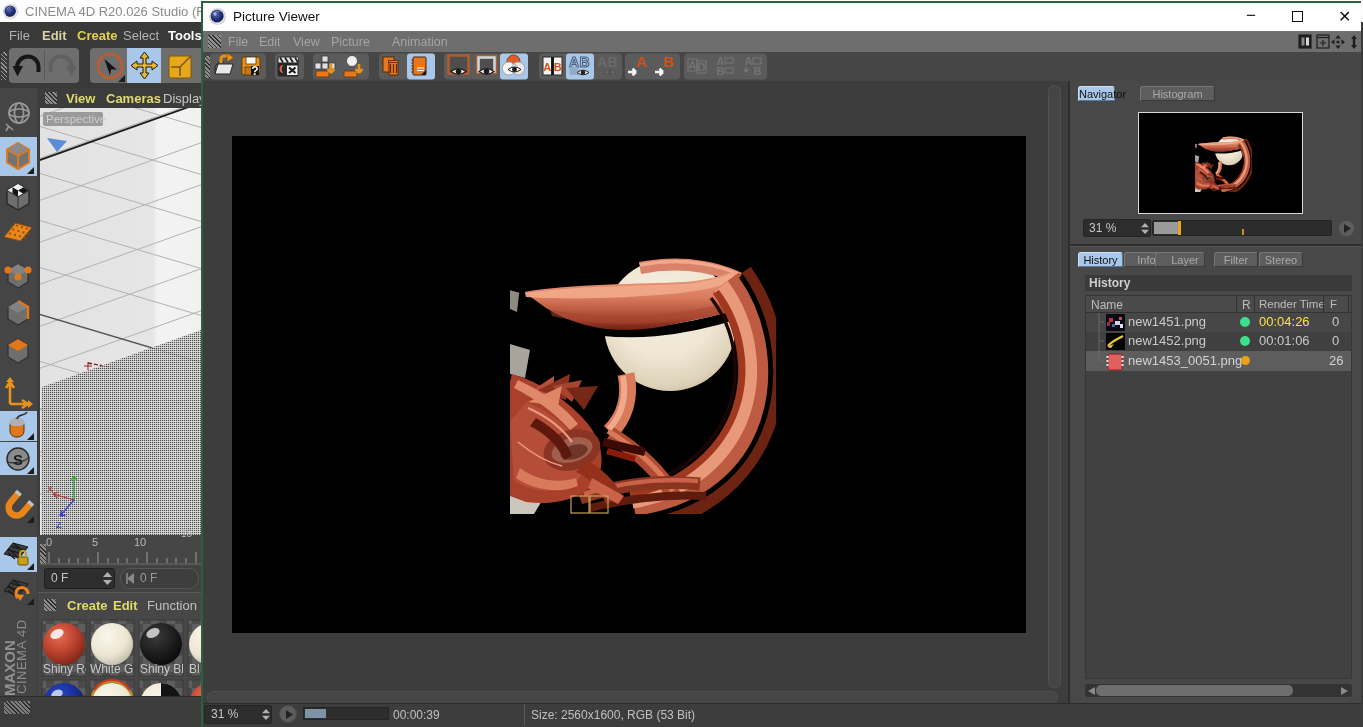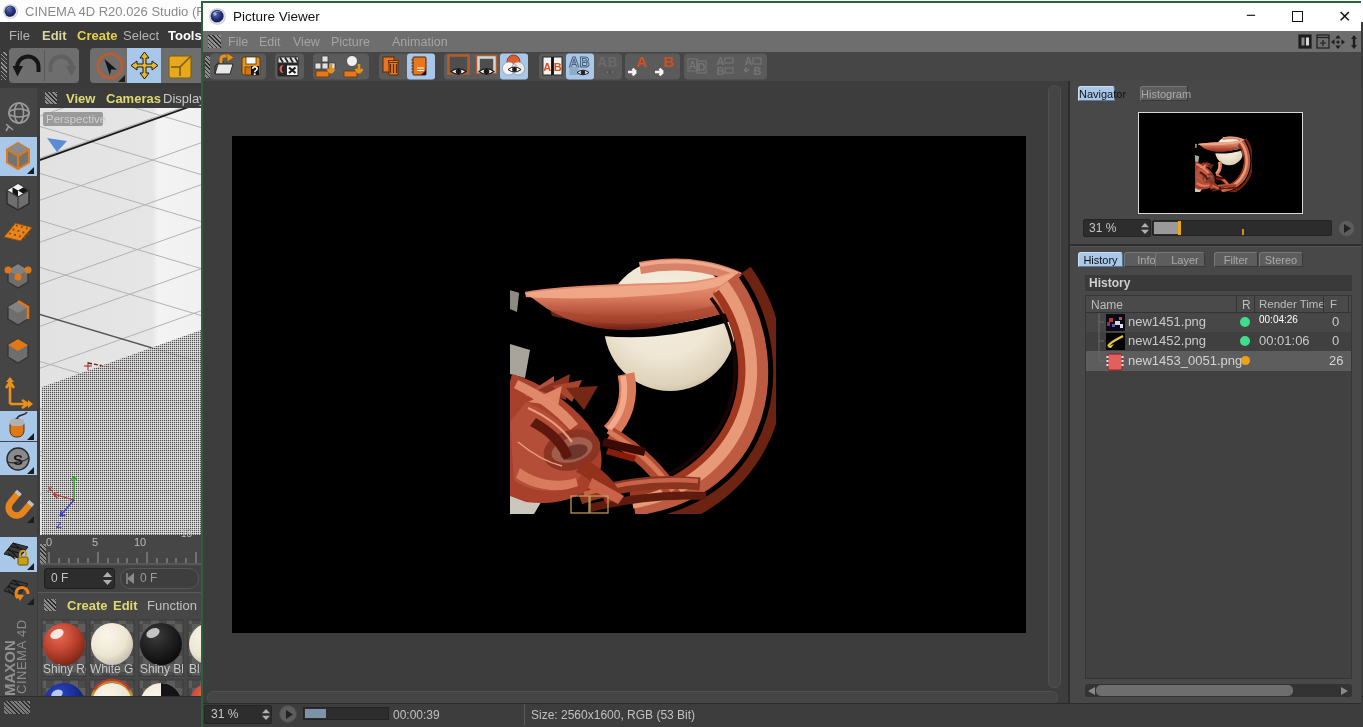--- a/index.html
+++ b/index.html
@@ -643,21 +643,21 @@
     </svg>
 
     <div class="abs" style="left:4px;top:688px;width:849px;height:11px;border:1px solid #505050;border-radius:6px;background:#454545;"></div>
     <div class="abs" style="left:845px;top:82px;width:11px;height:601px;border:1px solid #505050;border-radius:6px;background:#454545;"></div>
 
     <div class="abs" style="left:865px;top:78px;width:2px;height:622px;background:#2e2e2e;"></div>
     <div class="abs" style="left:867px;top:78px;width:291px;height:622px;background:#484848;"></div>
     <div id="rightpanel">
 
       <div class="tab sel" style="left:875px;top:83px;width:37px;">Navigator</div>
-      <div class="tab" style="left:937px;top:83px;width:48px;">Histogram</div>
+      <div class="tab" style="left:937px;top:83px;width:75px;">Histogram</div>
 
       <div class="abs" style="left:935px;top:109px;width:163px;height:100px;background:#000;border:1px solid #d8d8d8;">
         <svg class="abs" style="left:56px;top:23px;" width="57" height="56" viewBox="0 0 266 258" preserveAspectRatio="none">
             <use href="#renderart"></use>
           </svg>
       </div>
 
       <div class="abs" style="left:880px;top:216px;width:68px;height:18px;background:#2d2d2d;border:1px solid #242424;border-radius:2px;box-sizing:border-box;"></div>
       <div class="txt" style="left:886px;top:218px;font-size:12px;color:#c6c6c6;">31 %</div>
       <svg class="abs" style="left:938px;top:220px;" width="8" height="11" viewBox="0 0 8 11">
@@ -727,21 +727,21 @@
           </g>
         </g>
         <circle cx="360" cy="9" r="5" fill="#3ce08a"></circle>
       </svg>
       <div class="txt" style="left:925px;top:311px;font-size:13px;color:#c9c9c9;">new1451.png</div>
       <div class="txt" style="left:925px;top:330px;font-size:13px;color:#c9c9c9;">new1452.png</div>
       <div class="txt" style="left:925px;top:350px;font-size:13px;color:#d2d2d2;">new1453_0051.png</div>
       <div class="abs" style="left:1037px;top:314px;width:10px;height:10px;border-radius:50%;background:#3ce08a;"></div>
       <div class="abs" style="left:1037px;top:333px;width:10px;height:10px;border-radius:50%;background:#3ce08a;"></div>
       <div class="abs" style="left:1038px;top:353px;width:9px;height:9px;border-radius:50%;background:#eda118;"></div>
-      <div class="txt" style="left:1056px;top:311px;font-size:10px;color:#ffffff;">00:04:26</div>
+      <div class="txt" style="left:1056px;top:311px;font-size:13px;color:#fde047;">00:04:26</div>
       <div class="txt" style="left:1056px;top:330px;font-size:13px;color:#c9c9c9;">00:01:06</div>
       <div class="txt" style="left:1129px;top:311px;font-size:13px;color:#c9c9c9;">0</div>
       <div class="txt" style="left:1129px;top:330px;font-size:13px;color:#c9c9c9;">0</div>
       <div class="txt" style="left:1126px;top:350px;font-size:13px;color:#d2d2d2;">26</div>
 
       <div class="abs" style="left:882px;top:681px;width:267px;height:13px;background:#333;border-radius:3px;"></div>
       <svg class="abs" style="left:884px;top:684px;" width="8" height="8" viewBox="0 0 8 8">
           <path d="M8 0 L8 8 L1 4 Z" fill="#8a8a8a"></path>
         </svg>
       <div class="abs" style="left:893px;top:682px;width:197px;height:11px;background:#6e6e6e;border-radius:5px;"></div>

